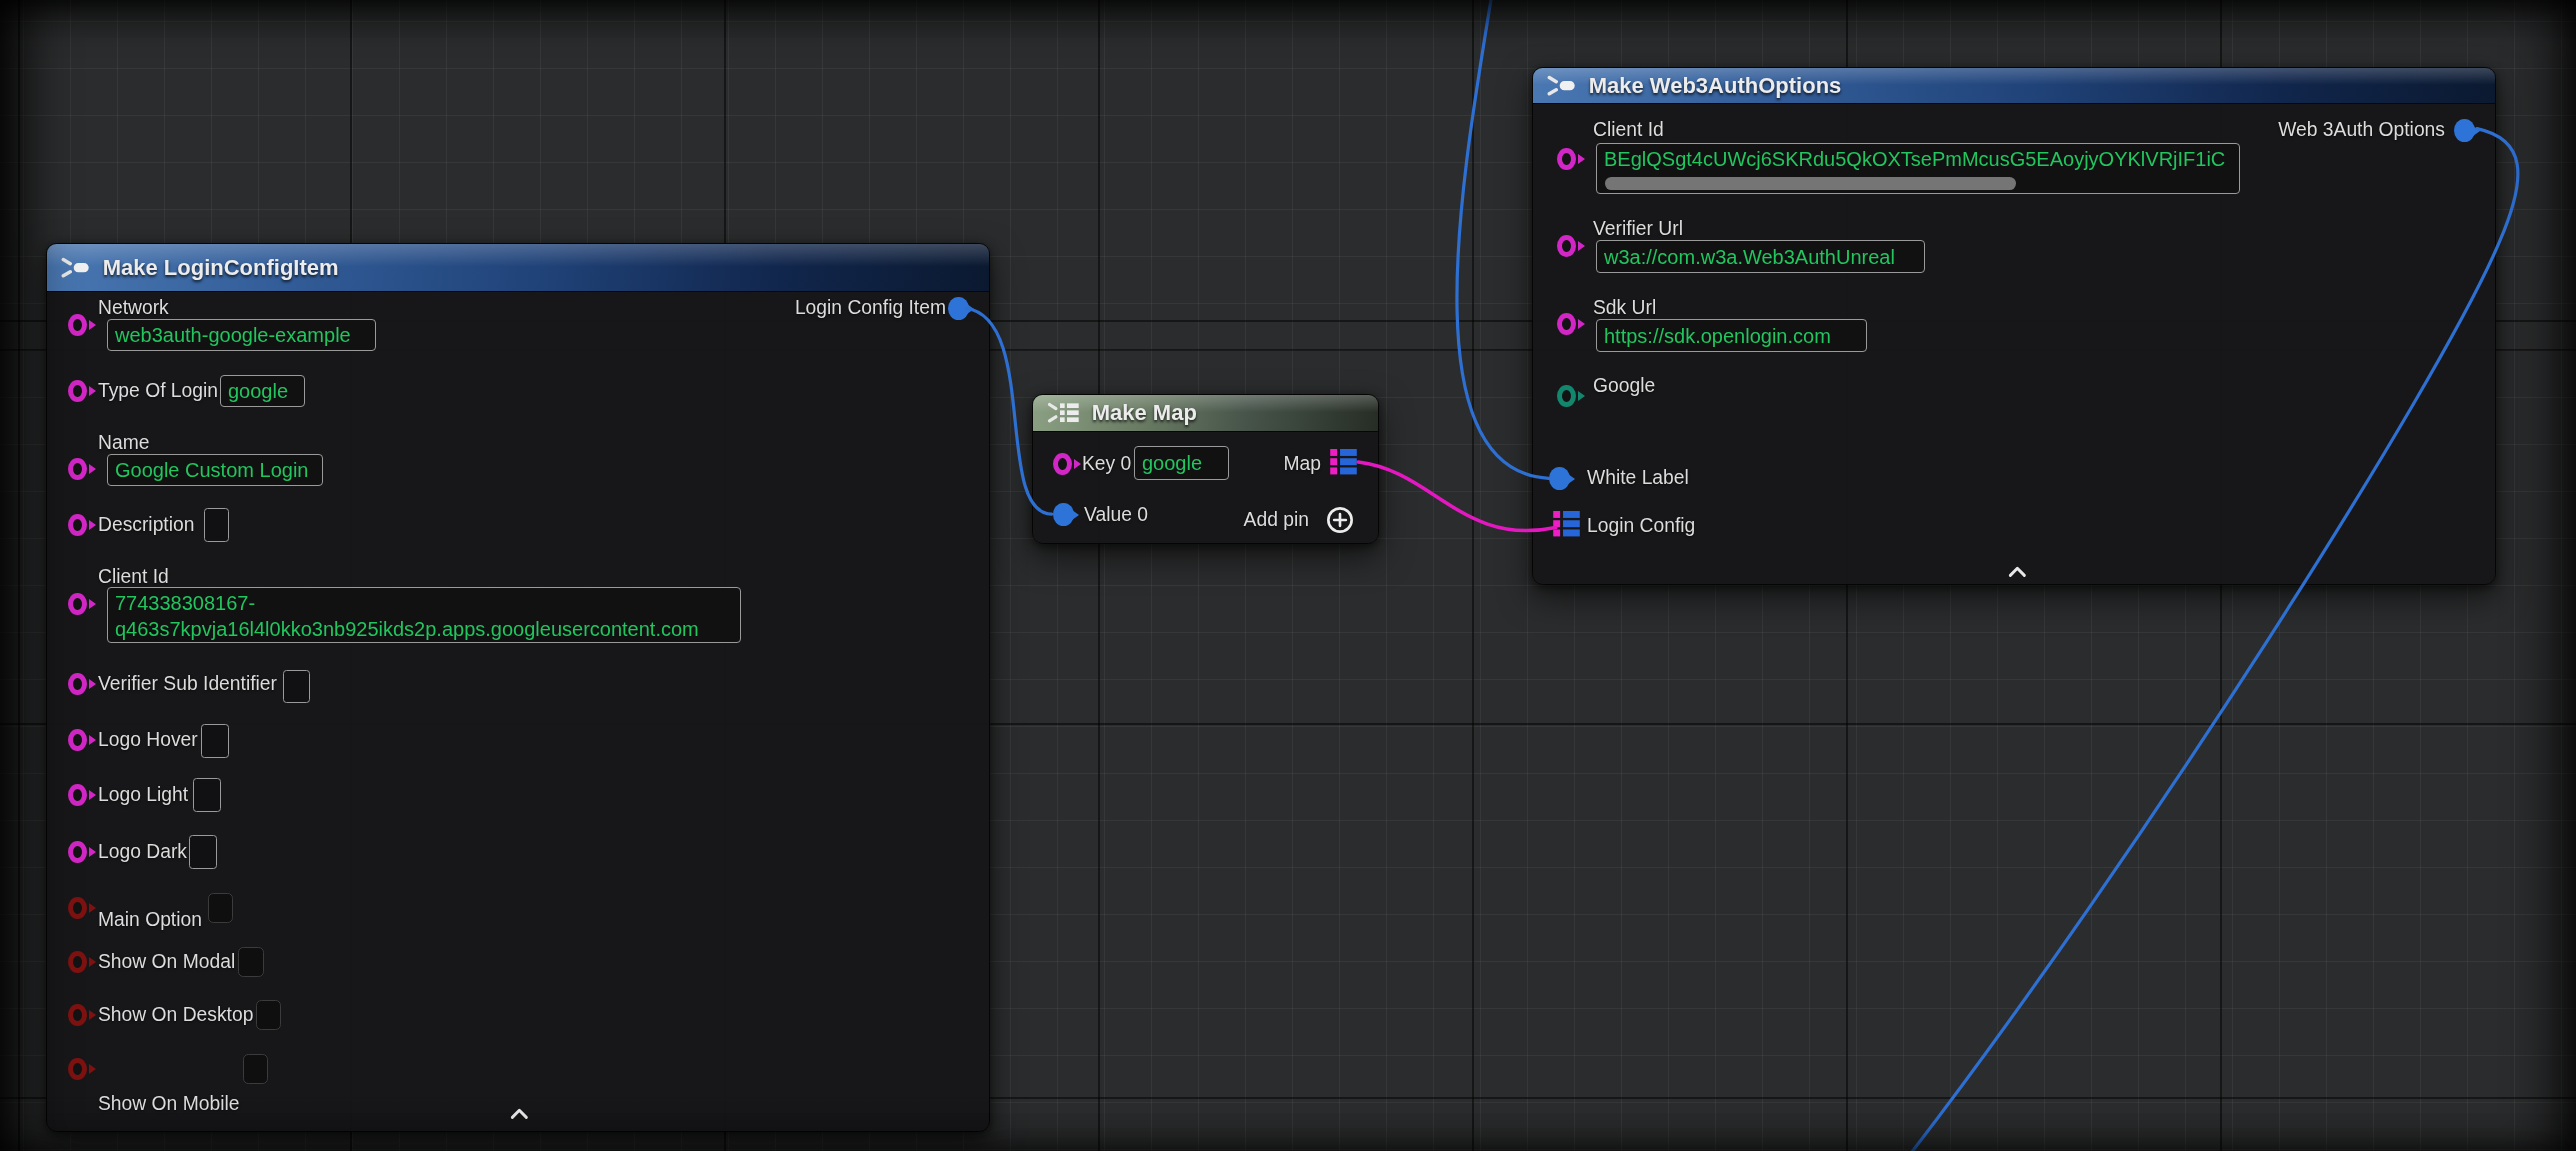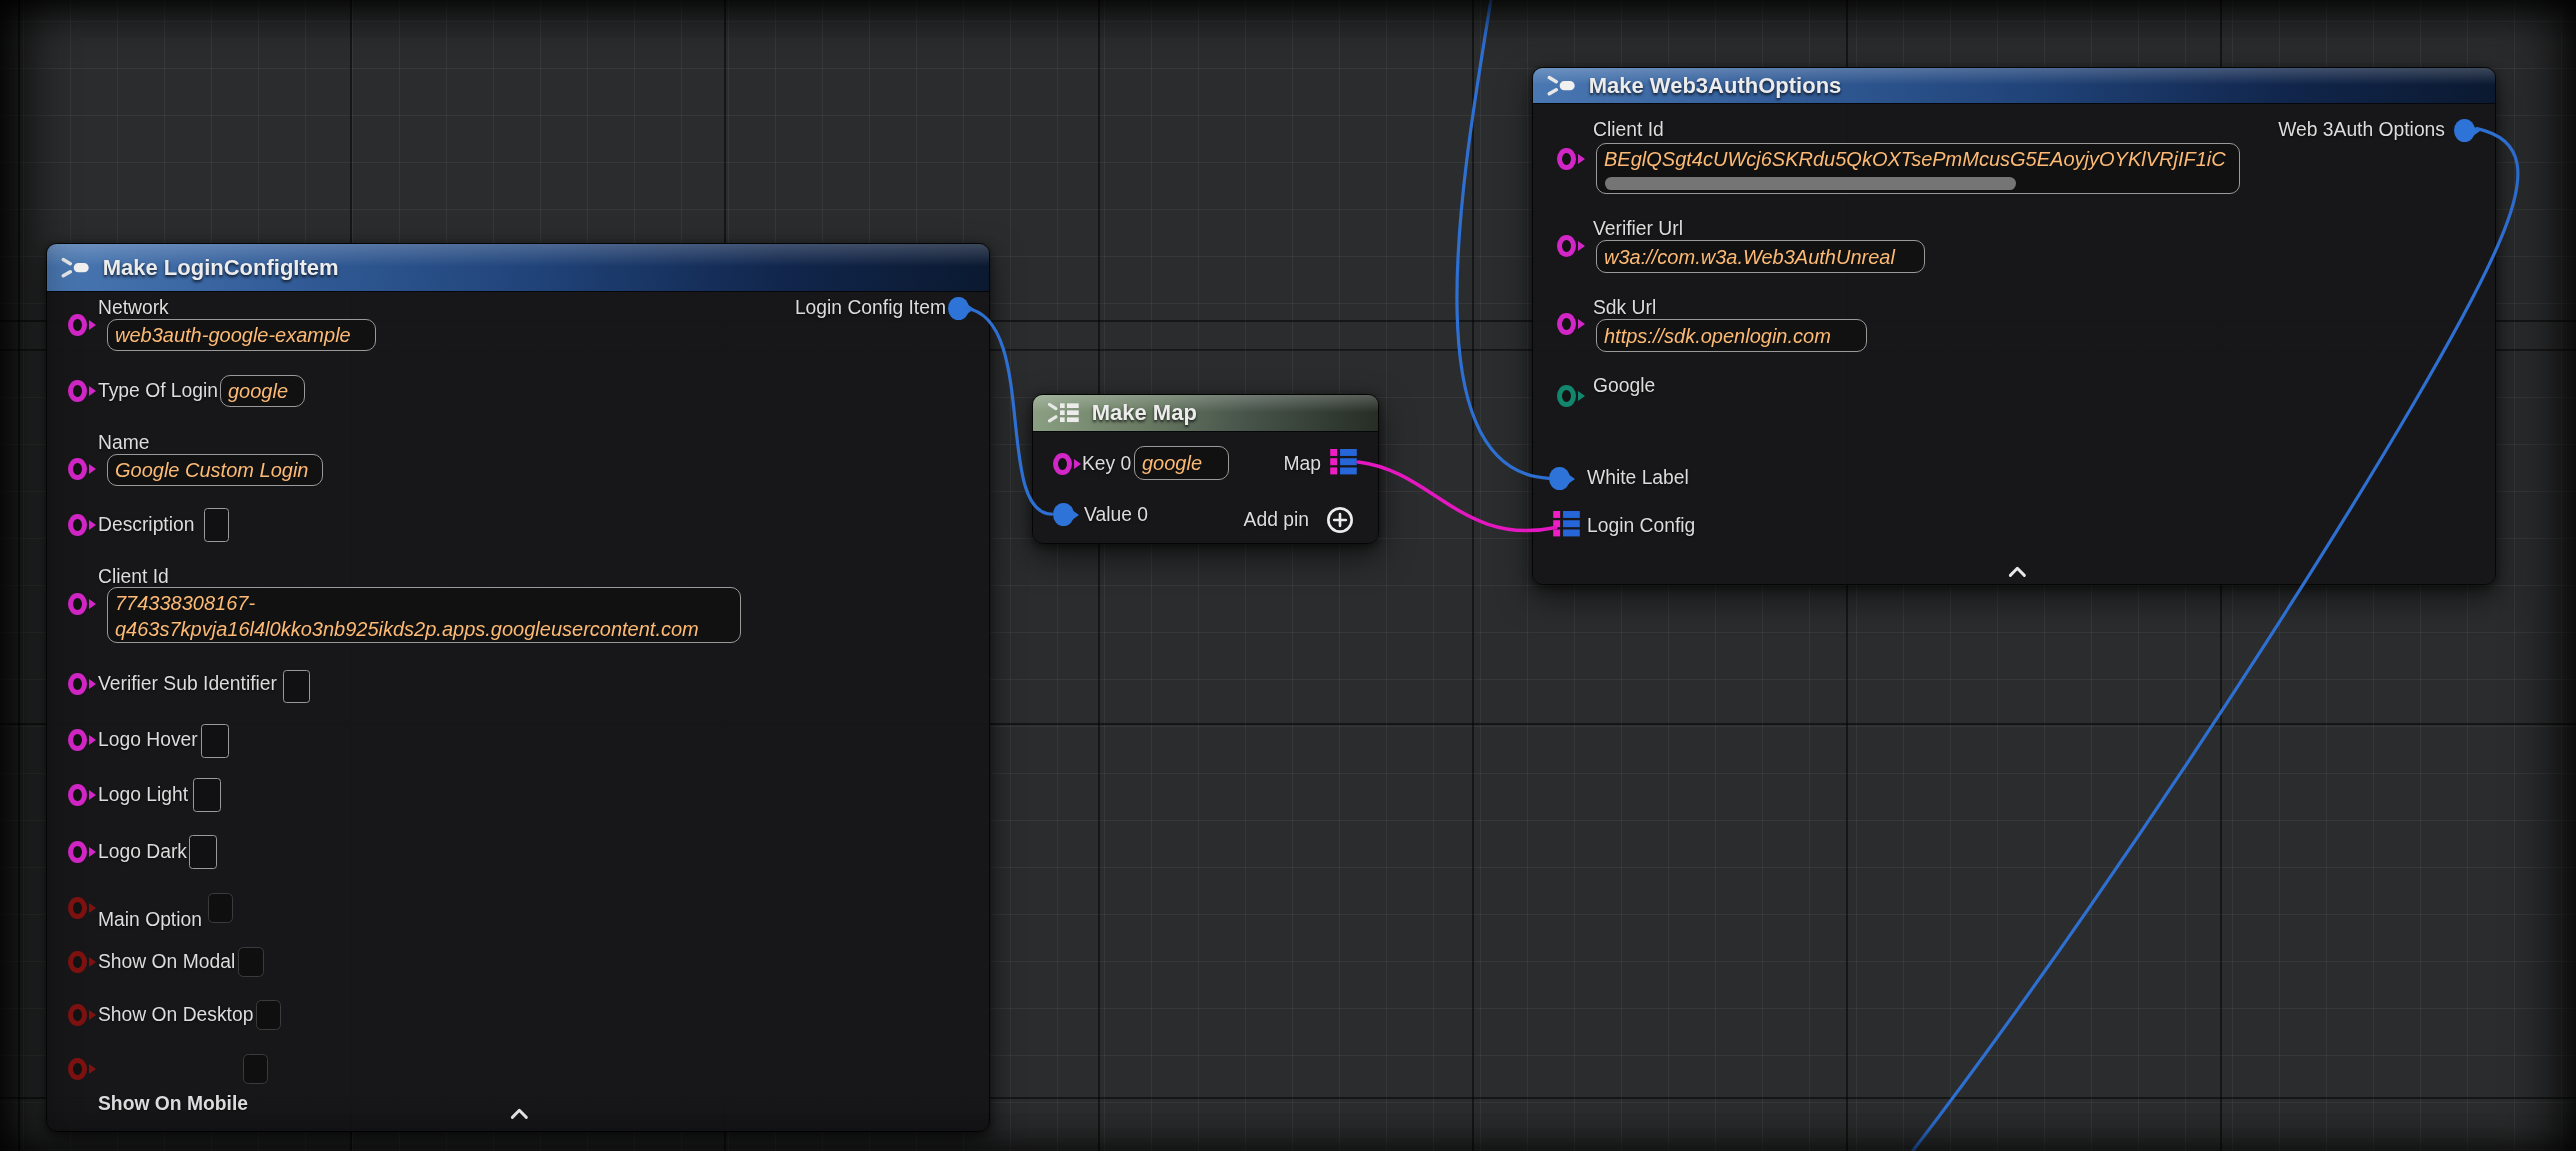--- a/index.html
+++ b/index.html
@@ -28,23 +28,23 @@
     padding-left:14px;box-sizing:border-box;border-radius:9.4px 9.4px 0 0;
     border-bottom:1.2px solid #06070a;}
   .hdr-blue{background:
     linear-gradient(180deg, rgba(255,255,255,.20), rgba(255,255,255,0) 48%),
     linear-gradient(97deg,#4a78b2 0%,#35609c 22%,#204379 52%,#11264c 78%,#0b1930 100%);}
   .hdr-green{background:
     linear-gradient(180deg, rgba(255,255,255,.22), rgba(255,255,255,0) 48%),
     linear-gradient(97deg,#8ba083 0%,#697b63 32%,#47544a 62%,#262d25 100%);}
   .title{font-size:22px;font-weight:bold;color:#ececec;text-shadow:0 1.8px 2.9px rgba(0,0,0,.75);white-space:nowrap;}
   .lbl{position:absolute;font-size:19.3px;color:#dcdcdc;text-shadow:0 1.2px 2.3px rgba(0,0,0,.6);white-space:nowrap;line-height:23.4px;}
-  .val{position:absolute;box-sizing:border-box;border:1.2px solid #9a9a9a;border-radius:10px;
-    background:rgba(10,10,10,.45);color:#fdba74;font-size:20px;line-height:26px;
-    display:flex;align-items:center;padding:0 7px;overflow:hidden;white-space:nowrap;font-style:italic;}
+  .val{position:absolute;box-sizing:border-box;border:1.2px solid #9a9a9a;border-radius:4px;
+    background:rgba(10,10,10,.45);color:#22c55e;font-size:20px;line-height:26px;
+    display:flex;align-items:center;padding:0 7px;overflow:hidden;white-space:nowrap;}
   .val.multi{display:block;white-space:normal;word-break:break-all;padding-top:2.3px;}
   .ebox{position:absolute;box-sizing:border-box;border:1.2px solid #9a9a9a;border-radius:3.5px;background:rgba(10,10,10,.4);}
   .cbox{position:absolute;box-sizing:border-box;border:1.2px solid #3b3b3b;border-radius:5.3px;background:rgba(14,14,16,.9);}
   .dropdown{position:absolute;box-sizing:border-box;border:1.2px solid #3e3e3e;border-radius:5.8px;
     background:rgba(8,8,9,.72);color:#cfcfcf;font-size:19.3px;display:flex;align-items:center;padding-left:50px;}
   .dropdown .dd-ch{position:absolute;right:33px;top:50%;transform:translateY(-50%);}
   .pin{position:absolute;box-sizing:border-box;border-radius:50%;}
   .pin::after{content:'';position:absolute;top:50%;transform:translateY(-50%);
     border-top:5.3px solid transparent;border-bottom:5.3px solid transparent;border-left:7.6px solid var(--c);}
   .p-ring{width:18.7px;height:22px;border:5.3px solid var(--c);background:#131313;}
@@ -116,21 +116,21 @@
     <div class="cbox" style="left:161px;top:649px;width:25px;height:30px;"></div>
 
     <span class="lbl" style="left:51px;top:706px;">Show On Modal</span>
     <i class="pin p-ring c-bool" style="left:21px;top:707px;"></i>
     <div class="cbox" style="left:191px;top:703px;width:26px;height:30px;"></div>
 
     <span class="lbl" style="left:51px;top:759px;">Show On Desktop</span>
     <i class="pin p-ring c-bool" style="left:21px;top:760px;"></i>
     <div class="cbox" style="left:209px;top:756px;width:25px;height:30px;"></div>
 
-    <span class="lbl" style="left:51px;top:848px;font-weight:bold;">Show On Mobile</span>
+    <span class="lbl" style="left:51px;top:848px;">Show On Mobile</span>
     <i class="pin p-ring c-bool" style="left:21px;top:814px;"></i>
     <div class="cbox" style="left:196px;top:810px;width:25px;height:30px;"></div>
 
     <svg class="ico" style="left:463px;top:864px;" width="18.7" height="11.7" viewBox="0 0 32 20">
       <path d="M4 16 L16 4 L28 16" fill="none" stroke="#e8e8e8" stroke-width="5" stroke-linecap="round" stroke-linejoin="round"></path>
     </svg>
   </div>
 
   <div class="node" style="left:1032px;top:394px;width:345px;height:148px;">
     <div class="hdr hdr-green" style="height:37px;">

